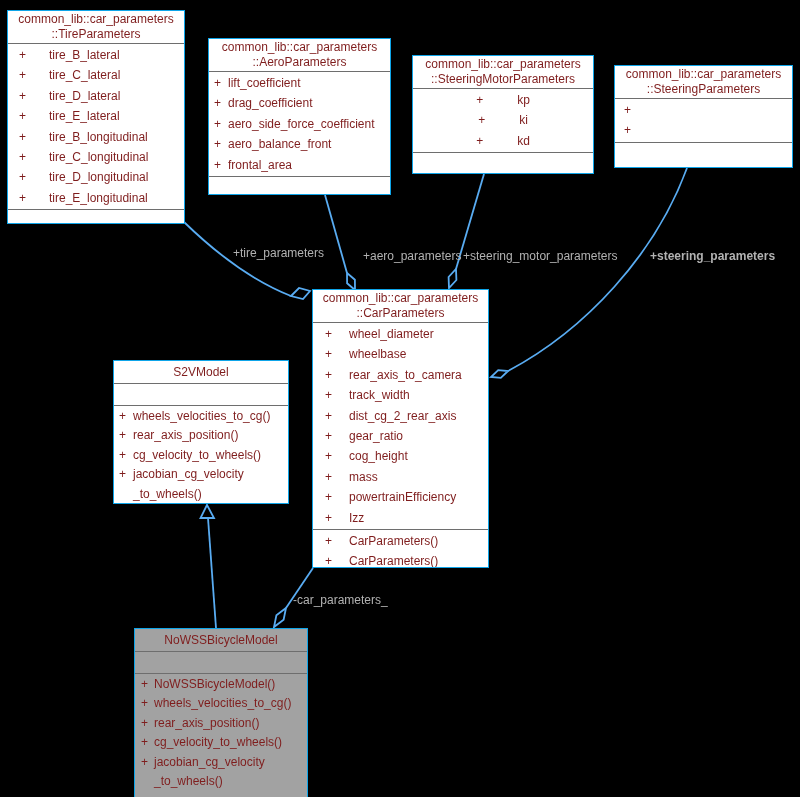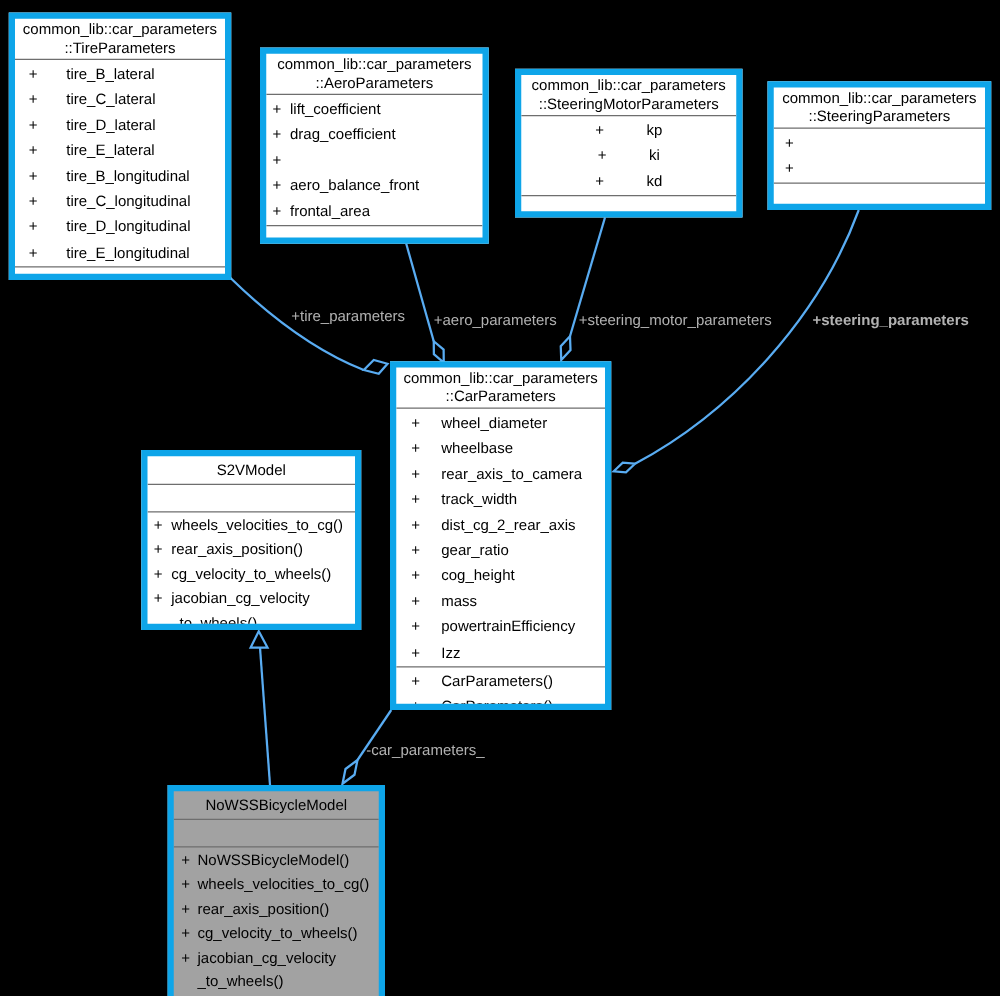--- a/index.html
+++ b/index.html
@@ -4,23 +4,23 @@
 <style>
   html,body { margin:0; padding:0; background:#000; }
   .canvas {
     position:relative; width:800px; height:797px; background:#000000;
     font-family:"Liberation Sans", sans-serif; overflow:hidden;
   }
   svg.edges { position:absolute; left:0; top:0; width:800px; height:797px; }
 
   .uml-class {
     position:absolute; box-sizing:border-box;
-    background:#ffffff; border:5px solid #0ea5e9;
+    background:#ffffff; border:1px solid #0ea5e9;
     display:flex; flex-direction:column;
-    color:#000000; overflow:hidden;
+    color:#7f1d1d; overflow:hidden;
   }
   .uml-class.highlight { background:#a2a2a2; }
   .uml-title {
     text-align:center; font-size:12px; line-height:15px;
     padding:1px 2px; white-space:pre-line; border-bottom:1px solid #6e6e6e;
     flex:0 0 auto;
   }
   .uml-title.one-line { padding:4px 2px 3px 2px; }
   .uml-sec { flex:0 0 auto; padding:1px 0; }
   .uml-sec + .uml-sec { border-top:1px solid #6e6e6e; }
@@ -66,21 +66,21 @@
 
       <path d="M313,568 L286,608"></path>
       <polygon fill="#000" points="286,608 283.6,619.8 274,627 276.4,615.2"></polygon>
 
       <path d="M216,628 L208,518"></path>
       <polygon fill="#000" points="207,505 200.5,518 214,518"></polygon>
     </g>
   </svg>
 
   <div class="edge-label" style="left:233px; top:247px;">+tire_parameters</div>
-  <div class="edge-label" style="left:347px; top:250px;">+aero_parameters</div>
+  <div class="edge-label" style="left:363px; top:250px;">+aero_parameters</div>
   <div class="edge-label" style="left:463px; top:250px;">+steering_motor_parameters</div>
   <div class="edge-label" style="left:650px; top:250px;font-weight:bold;">+steering_parameters</div>
   <div class="edge-label" style="left:293px; top:594px;text-align:center;">-car_parameters_</div>
 
   <div class="uml-class gap-tire" style="left:7px; top:10px; width:178px; height:214px;">
     <div class="uml-title">common_lib::car_parameters
 ::TireParameters</div>
     <div class="uml-sec">
         <div class="row">
           <span class="sign">+</span>
@@ -125,20 +125,21 @@
         <div class="row">
           <span class="sign">+</span>
           <span class="mname">lift_coefficient</span>
         </div>
         <div class="row">
           <span class="sign">+</span>
           <span class="mname">drag_coefficient</span>
         </div>
         <div class="row">
           <span class="sign">+</span>
+          <span class="mname">aero_side_force_coefficient</span>
         </div>
         <div class="row">
           <span class="sign">+</span>
           <span class="mname">aero_balance_front</span>
         </div>
         <div class="row">
           <span class="sign">+</span>
           <span class="mname">frontal_area</span>
         </div>
       </div>

